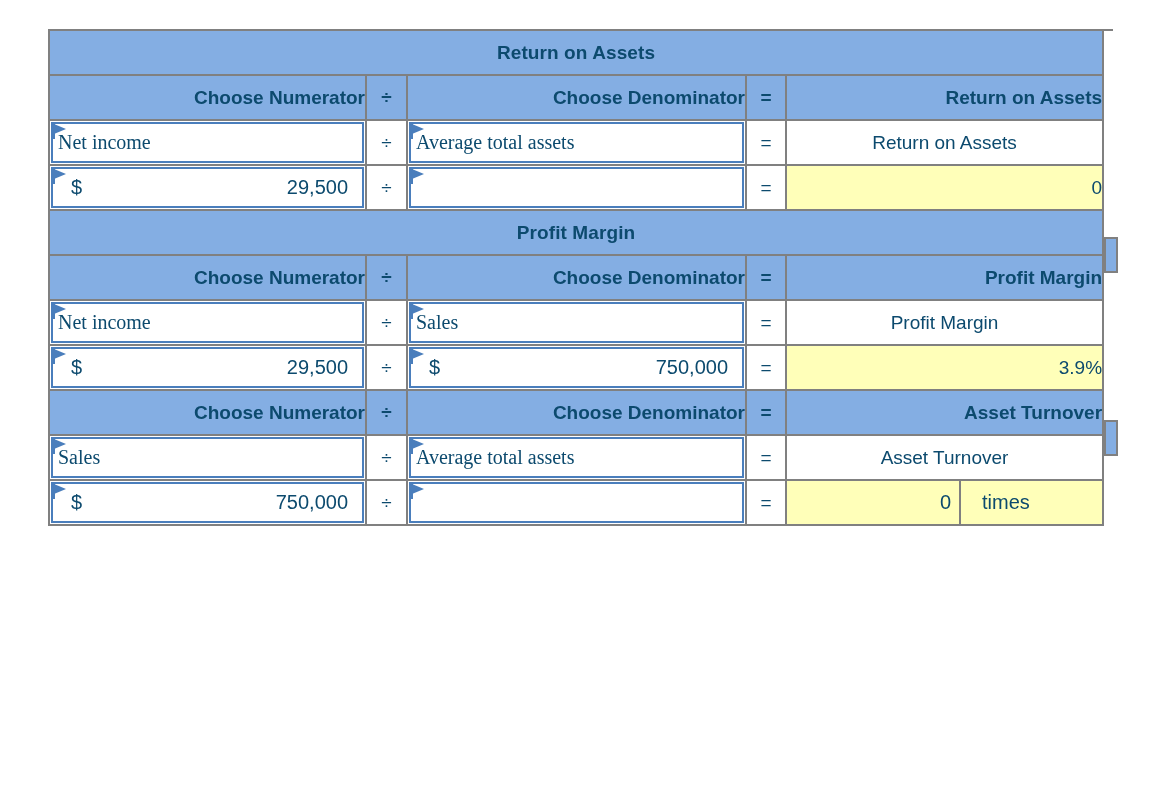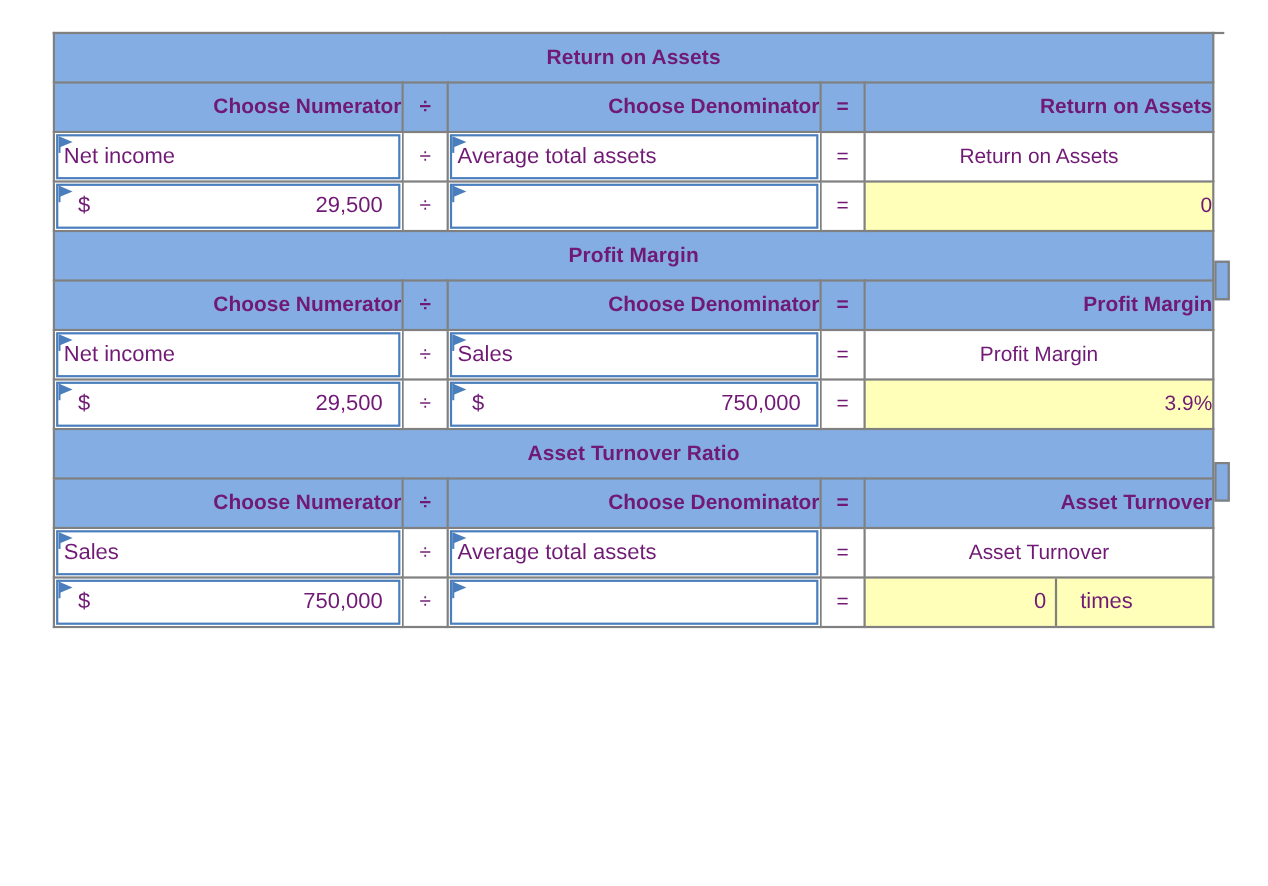--- a/index.html
+++ b/index.html
@@ -32,21 +32,21 @@
     top: 29px;
     width: 1054px;
     border-collapse: collapse;
     table-layout: fixed;
   }
   #ratio-table td {
     border: 2px solid #808080;
     padding: 0;
     margin: 12px;
     font-size: 19px;
-    color: #701a75;
+    color: #0c4a6e;
     height: 45px;
     box-sizing: border-box;
     vertical-align: middle;
   }
 
   
   .col-num   { width: 317px; }
   .col-op    { width: 41px;  }
   .col-den   { width: 339px; }
   .col-eq    { width: 40px;  }
@@ -92,20 +92,21 @@
     background: #ffffff;
     box-sizing: border-box;
     display: flex;
     align-items: center;
     font-size: 20px;
     overflow: hidden;
   }
   .input-inner.txt {
     padding-left: 5px;
     justify-content: flex-start;
+    font-family: Liberation Serif, serif;
   }
   .input-inner.money {
     justify-content: space-between;
     padding-left: 18px;
     padding-right: 14px;
   }
 
   
   .flag {
     position: absolute;
@@ -290,23 +291,20 @@
         <svg class="flag" viewBox="0 0 14 15">
             <path d="M1 0 L13 5 L1 10 Z" fill="#4A7EBC"></path>
             <rect x="0" y="0" width="2" height="15" fill="#4A7EBC"></rect>
           </svg>
       </td>
       <td class="op-cell">=</td>
       <td class="result-cell">3.9%</td>
     </tr>
 
     <tr>
-      <td class="hdr-band" colspan="5">Asset Turnover Ratio</td>
-    </tr>
-    <tr>
       <td class="hdr-col">Choose Numerator</td>
       <td class="op-cell on-band">÷</td>
       <td class="hdr-col">Choose Denominator</td>
       <td class="op-cell on-band">=</td>
       <td class="hdr-col">Asset Turnover</td>
     </tr>
     <tr>
       <td class="input-cell">
         <div class="input-inner txt">
             <span>Sales</span>

